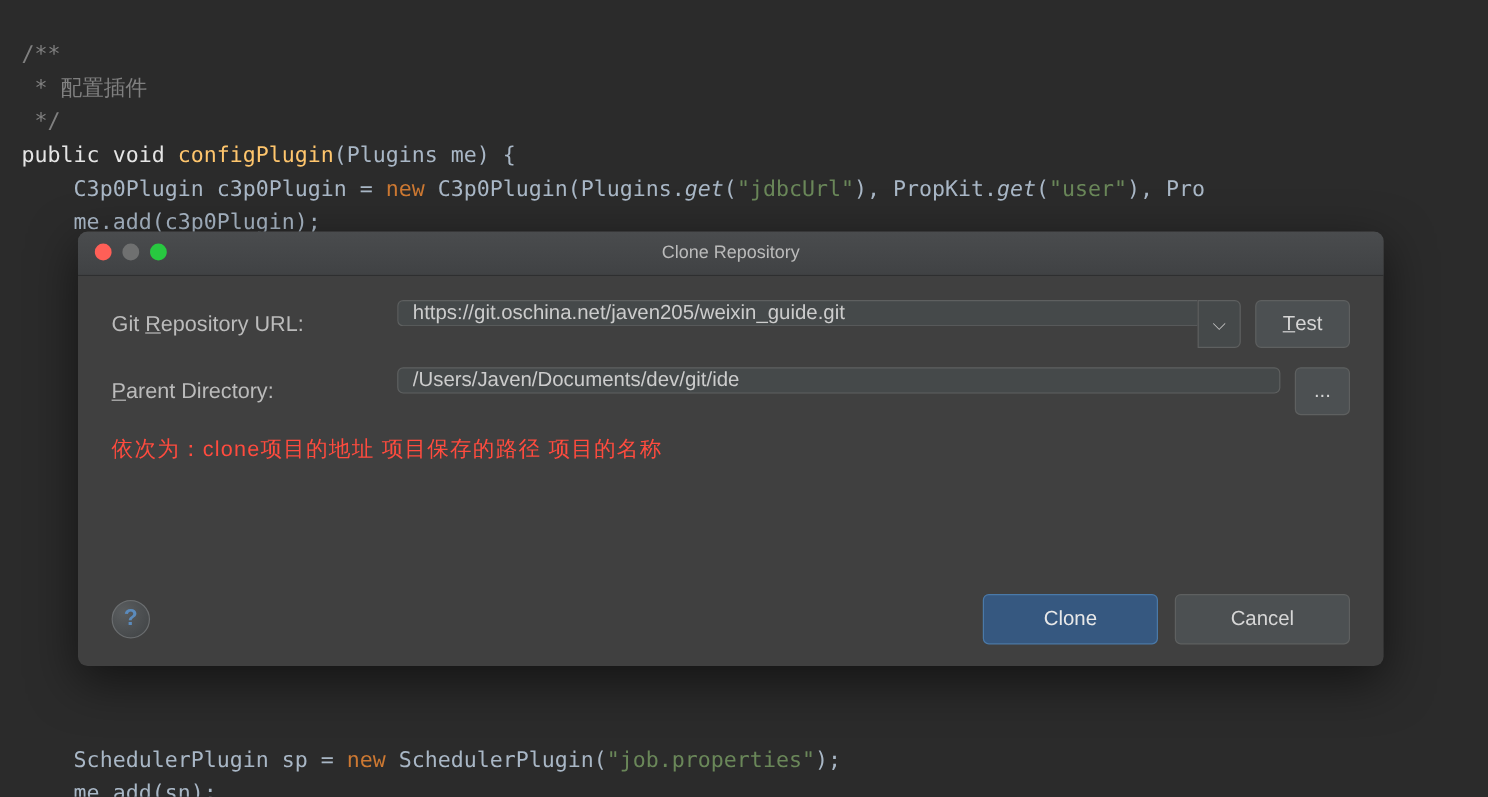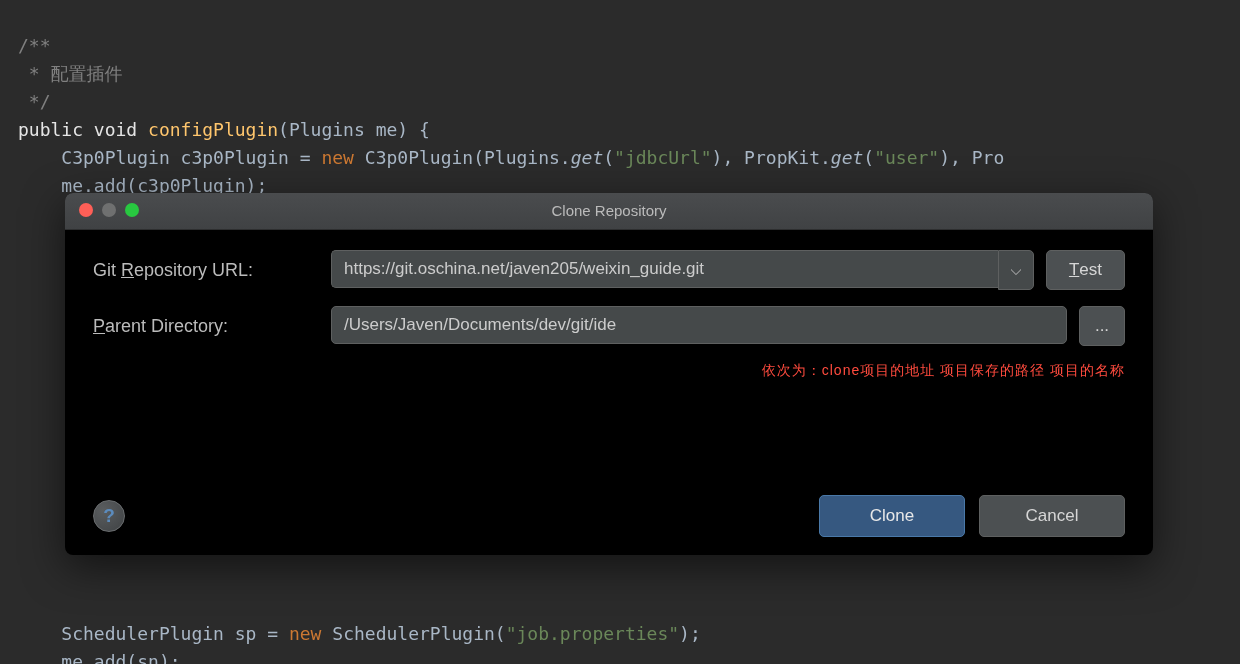--- a/index.html
+++ b/index.html
@@ -26,21 +26,21 @@
   .c-static  { color: #a9b7c6; font-style: italic; }
   .c-new     { color: #cc7832; }
 
   
   .dialog-overlay {
     position: absolute;
     left: 65px;
     top: 193px;
     width: 1088px;
     height: 362px;
-    background: #000000;
+    background: #404040;
     border-radius: 8px;
     box-shadow: 0 12px 40px rgba(0,0,0,0.55);
     font-family: -apple-system, "Helvetica Neue", Arial, sans-serif;
   }
   .titlebar {
     height: 36px;
     position: relative;
     text-align: center;
     line-height: 36px;
     color: #bbbbbb;
@@ -88,21 +88,21 @@
     align-items: stretch;
   }
   .txt-input {
     flex: 1;
     background: #45494a;
     border: 1px solid #5e6060;
     border-radius: 5px;
     color: #cccccc;
     font-size: 17px;
     padding: 6px 12px;
-    height: 38px;
+    height: 22px;
     box-sizing: border-box;
     font-family: inherit;
   }
   .txt-input.focused {
     border: 2px solid #4a6e9e;
     box-shadow: 0 0 0 1px #375a86 inset;
     padding: 5px 11px;
   }
   .combo {
     display: flex;
@@ -141,22 +141,22 @@
   .btn .mn { text-decoration: underline; }
   .browse-btn {
     width: 44px;
     padding: 0;
     display: flex;
     align-items: center;
     justify-content: center;
   }
   .annotation {
     color: #ff4b3e;
-    font-size: 14px;
-    text-align: right;
+    font-size: 18px;
+    text-align: left;
     margin-top: 14px;
     letter-spacing: 1px;
   }
   .dialog-footer {
     position: absolute;
     bottom: 18px;
     left: 28px;
     right: 28px;
     display: flex;
     align-items: center;

